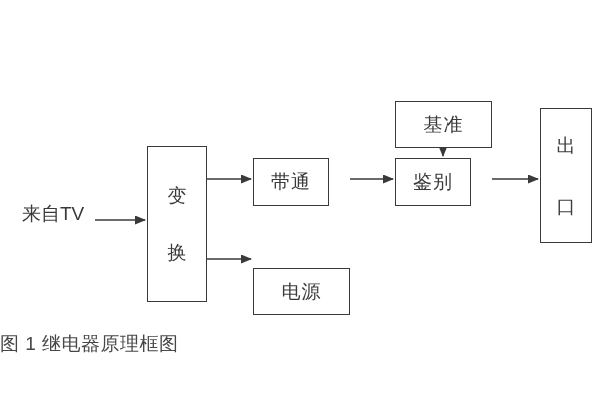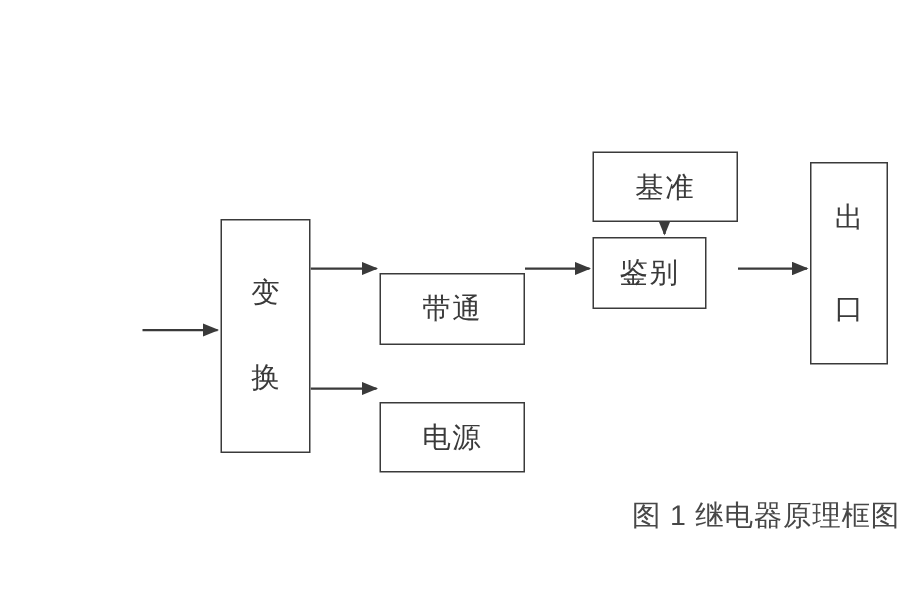--- a/index.html
+++ b/index.html
@@ -42,39 +42,39 @@
     letter-spacing: 1px;
     color: var(--text);
   }
   .box.vertical {
     flex-direction: column;
     letter-spacing: 0;
   }
   .box.vertical span { display: block; line-height: 1; }
   .box-transform   { left: 147px; top: 146px; width: 60px;  height: 156px; }
   .box-transform span + span { margin-top: 38px; }
-  .box-bandpass    { left: 253px; top: 158px; width: 97px;  height: 48px; margin-top: 24px; }
+  .box-bandpass    { left: 253px; top: 158px; width: 76px;  height: 48px; }
   .box-power       { left: 253px; top: 240px; width: 97px;  height: 47px; margin-top: 28px; }
   .box-reference   { left: 395px; top: 65px;  width: 97px;  height: 47px; margin-top: 36px; }
   .box-discriminate{ left: 395px; top: 158px; width: 76px;  height: 48px; }
   .box-output      { left: 540px; top: 108px; width: 52px;  height: 135px; }
   .box-output span + span { margin-top: 42px; }
   .input-label {
     position: absolute;
     left: 22px; top: 196px;
     font-size: 19px;
     line-height: 36px;
     white-space: nowrap;
     color: var(--text);
   }
   .caption {
     position: absolute;
     left: 0; right: 0;
     top: 331px;
-    text-align: right;
+    text-align: left;
     font-size: 19px;
     letter-spacing: 0.5px;
     color: #474747;
   }
 </style>
 </head>
 <body>
 
 <div class="stage">
 
@@ -86,20 +86,21 @@
     </defs>
   <line x1="95" y1="220" x2="145" y2="220" marker-end="url(#arrowhead)"></line>
       <line x1="207" y1="179" x2="251" y2="179" marker-end="url(#arrowhead)"></line>
       <line x1="350" y1="179" x2="393" y2="179" marker-end="url(#arrowhead)"></line>
       <line x1="492" y1="179" x2="538" y2="179" marker-end="url(#arrowhead)"></line>
       <line x1="443" y1="112" x2="443" y2="156" marker-end="url(#arrowhead)"></line>
       <line x1="207" y1="259" x2="251" y2="259" marker-end="url(#arrowhead)"></line>
     </svg>
 
   <div class="input-label">
+    <div>来自TV</div>
   </div>
 
   <div class="box vertical box-transform">
     <span>变</span>
     <span>换</span>
   </div>
 
   <div class="box box-bandpass">
     <span>带通</span>
   </div>

